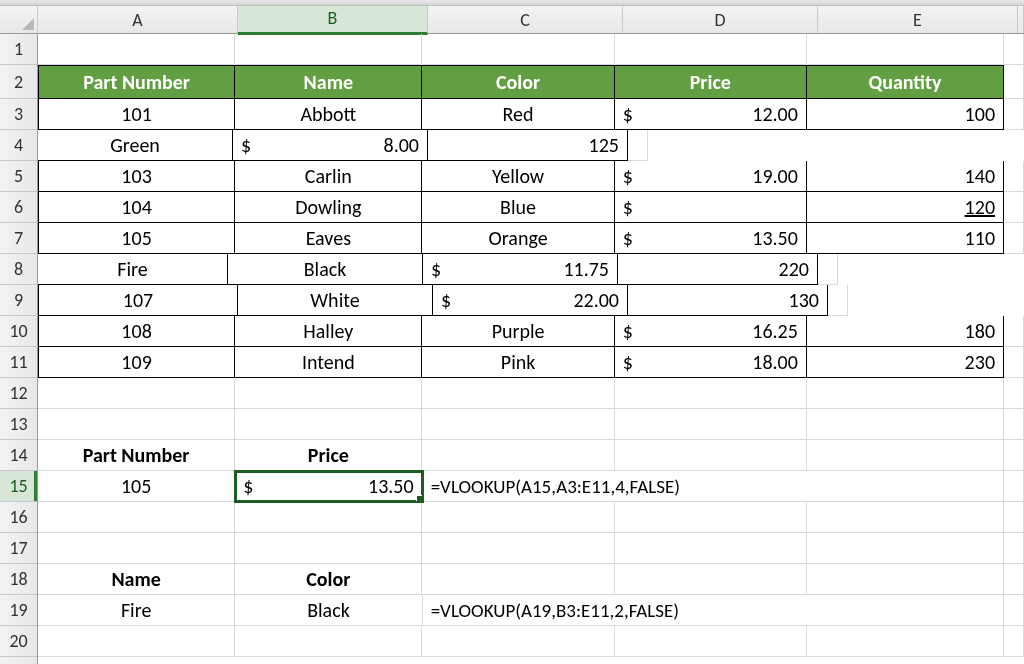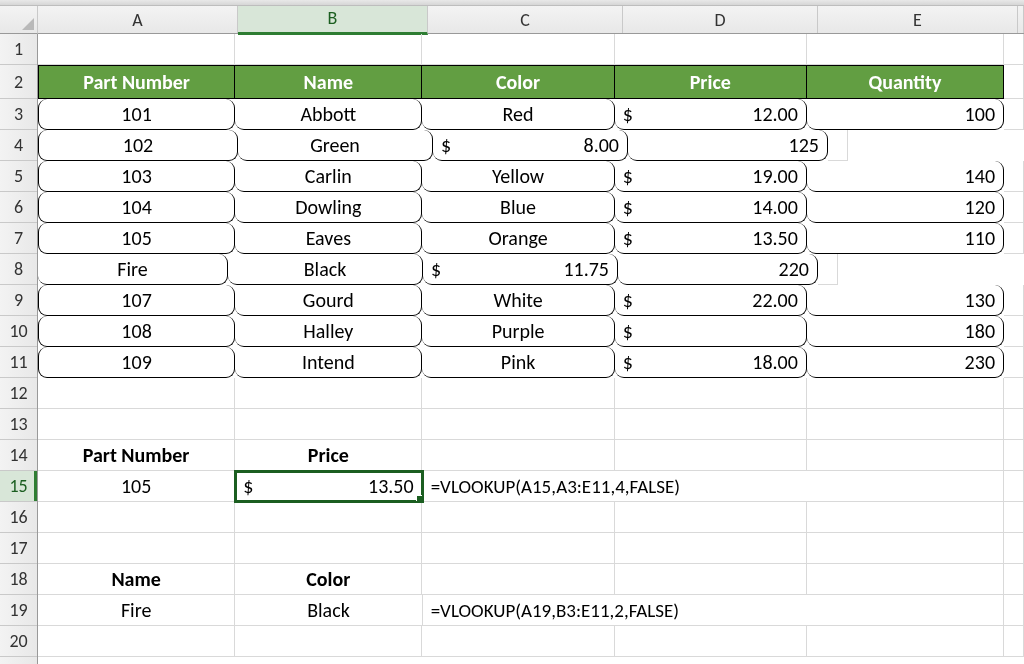--- a/index.html
+++ b/index.html
@@ -106,21 +106,20 @@
     justify-content: center;
     border-right: 1px solid #000;
     border-bottom: 1px solid #000;
     border-top: 1px solid #000;
   }
   .hdrcell.first { border-left: 1px solid #000; }
   .datacell {
     border-right: 1px solid #000;
     border-bottom: 1px solid #000;
     justify-content: center;
-    border-radius: 9px;
   }
   .datacell.first { border-left: 1px solid #000; }
   .price {
     justify-content: flex-start;
     position: relative;
   }
   .price .dollar { position: absolute; left: 8px; }
   .price .num { flex: 1; text-align: right; text-align-last: right; }
   .qty { justify-content: flex-end; }
   .bold { font-weight: 700; justify-content: center;}
@@ -205,21 +204,20 @@
         <div class="cell datacell" style="width: 190px; height: 100%;">Abbott</div>
         <div class="cell datacell" style="width: 195px; height: 100%;">Red</div>
         <div class="cell datacell price" style="width: 195px; height: 100%;">
           <span class="dollar">$</span>
           <span class="num">12.00</span>
         </div>
         <div class="cell datacell qty" style="width: 200px; height: 100%;">100</div>
         <div class="cell " style="width: 20px; height: 100%;"></div>
       </div>
       <div class="row" style="height: 31px;">
-        <div class="cell datacell first" style="width: 200px; height: 100%;">102</div>
         <div class="cell datacell" style="width: 195px; height: 100%;">Green</div>
         <div class="cell datacell price" style="width: 195px; height: 100%;">
           <span class="dollar">$</span>
           <span class="num">8.00</span>
         </div>
         <div class="cell datacell qty" style="width: 200px; height: 100%;">125</div>
         <div class="cell " style="width: 20px; height: 100%;"></div>
       </div>
       <div class="row" style="height: 31px;">
         <div class="cell datacell first" style="width: 200px; height: 100%;">103</div>
@@ -231,23 +229,22 @@
         </div>
         <div class="cell datacell qty" style="width: 200px; height: 100%;">140</div>
         <div class="cell " style="width: 20px; height: 100%;"></div>
       </div>
       <div class="row" style="height: 31px;">
         <div class="cell datacell first" style="width: 200px; height: 100%;">104</div>
         <div class="cell datacell" style="width: 190px; height: 100%;">Dowling</div>
         <div class="cell datacell" style="width: 195px; height: 100%;">Blue</div>
         <div class="cell datacell price" style="width: 195px; height: 100%;">
           <span class="dollar">$</span>
-          <span class="num">14.00</span>
-        </div>
-        <div class="cell datacell qty" style="width: 200px; height: 100%;">120</div>
+        </div>
+        <div class="cell datacell qty" style="width: 200px; height: 100%; text-decoration: underline;">120</div>
         <div class="cell " style="width: 20px; height: 100%;"></div>
       </div>
       <div class="row" style="height: 31px;">
         <div class="cell datacell first" style="width: 200px; height: 100%;">105</div>
         <div class="cell datacell" style="width: 190px; height: 100%;">Eaves</div>
         <div class="cell datacell" style="width: 195px; height: 100%;">Orange</div>
         <div class="cell datacell price" style="width: 195px; height: 100%;">
           <span class="dollar">$</span>
           <span class="num">13.50</span>
         </div>
@@ -259,35 +256,35 @@
         <div class="cell datacell" style="width: 195px; height: 100%;">Black</div>
         <div class="cell datacell price" style="width: 195px; height: 100%;">
           <span class="dollar">$</span>
           <span class="num">11.75</span>
         </div>
         <div class="cell datacell qty" style="width: 200px; height: 100%;">220</div>
         <div class="cell " style="width: 20px; height: 100%;"></div>
       </div>
       <div class="row" style="height: 31px;">
         <div class="cell datacell first" style="width: 200px; height: 100%;">107</div>
-        <div class="cell datacell" style="width: 190px; height: 100%;">Gourd</div>
         <div class="cell datacell" style="width: 195px; height: 100%;">White</div>
         <div class="cell datacell price" style="width: 195px; height: 100%;">
           <span class="dollar">$</span>
           <span class="num">22.00</span>
         </div>
         <div class="cell datacell qty" style="width: 200px; height: 100%;">130</div>
         <div class="cell " style="width: 20px; height: 100%;"></div>
       </div>
       <div class="row" style="height: 31px;">
         <div class="cell datacell first" style="width: 200px; height: 100%;">108</div>
         <div class="cell datacell" style="width: 190px; height: 100%;">Halley</div>
         <div class="cell datacell" style="width: 195px; height: 100%;">Purple</div>
         <div class="cell datacell price" style="width: 195px; height: 100%;">
           <span class="dollar">$</span>
+          <span class="num">16.25</span>
         </div>
         <div class="cell datacell qty" style="width: 200px; height: 100%;">180</div>
         <div class="cell " style="width: 20px; height: 100%;"></div>
       </div>
       <div class="row" style="height: 31px;">
         <div class="cell datacell first" style="width: 200px; height: 100%;">109</div>
         <div class="cell datacell" style="width: 190px; height: 100%;">Intend</div>
         <div class="cell datacell" style="width: 195px; height: 100%;">Pink</div>
         <div class="cell datacell price" style="width: 195px; height: 100%;">
           <span class="dollar">$</span>

